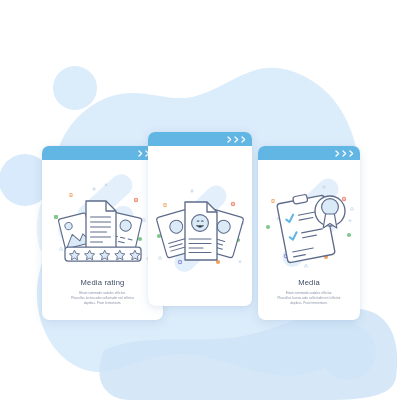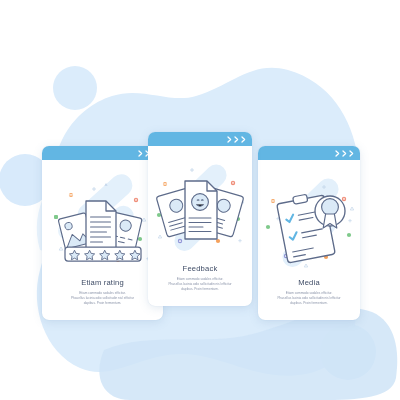--- a/index.html
+++ b/index.html
@@ -207,21 +207,21 @@
               <path d="M41.6 79.2 l1.55 3.2 3.5.5 -2.55 2.45 .6 3.45 -3.1-1.65 -3.1 1.65 .6-3.45 -2.55-2.45 3.5-.5 Z"></path>
               <path d="M56.7 79.2 l1.55 3.2 3.5.5 -2.55 2.45 .6 3.45 -3.1-1.65 -3.1 1.65 .6-3.45 -2.55-2.45 3.5-.5 Z"></path>
               <path d="M71.8 79.2 l1.55 3.2 3.5.5 -2.55 2.45 .6 3.45 -3.1-1.65 -3.1 1.65 .6-3.45 -2.55-2.45 3.5-.5 Z"></path>
               <path d="M86.9 79.2 l1.55 3.2 3.5.5 -2.55 2.45 .6 3.45 -3.1-1.65 -3.1 1.65 .6-3.45 -2.55-2.45 3.5-.5 Z"></path>
             </g>
           </g>
         </svg>
       </div>
 
       <div class="card-text">
-        <div class="card-title">Etiam rating</div>
+        <div class="card-title">Media rating</div>
         <div class="card-desc">
           <span>Etiam commodo sodales efficitur.</span>
           <span>Phasellus lacinia odio sollicitudin nisl efficitur</span>
           <span>dapibus. Proin fermentum.</span>
         </div>
       </div>
     </div>
   </div>
 
   <div class="card center">
@@ -300,28 +300,20 @@
             <g stroke="#5d6b8a" stroke-width="1.05" stroke-linecap="round">
               <path d="M37 61h22"></path>
                 <path d="M37 65.5h22"></path>
               <path d="M37 70h14"></path>
                 <path d="M37 74.5h22"></path>
             </g>
           </g>
         </svg>
       </div>
 
-      <div class="card-text">
-        <div class="card-title">Feedback</div>
-        <div class="card-desc">
-          <span>Etiam commodo sodales efficitur.</span>
-          <span>Phasellus lacinia odio sollicitudin nisl efficitur</span>
-          <span>dapibus. Proin fermentum.</span>
-        </div>
-      </div>
     </div>
   </div>
 
   <div class="card right">
     <div class="card-header">
       <svg class="chev" width="5" height="7" viewBox="0 0 5 7">
           <path d="M1 1 L3.6 3.5 L1 6" fill="none" stroke="#ffffff" stroke-width="1.3" stroke-linecap="round" stroke-linejoin="round"></path>
         </svg>
       <svg class="chev" width="5" height="7" viewBox="0 0 5 7">
           <path d="M1 1 L3.6 3.5 L1 6" fill="none" stroke="#ffffff" stroke-width="1.3" stroke-linecap="round" stroke-linejoin="round"></path>

